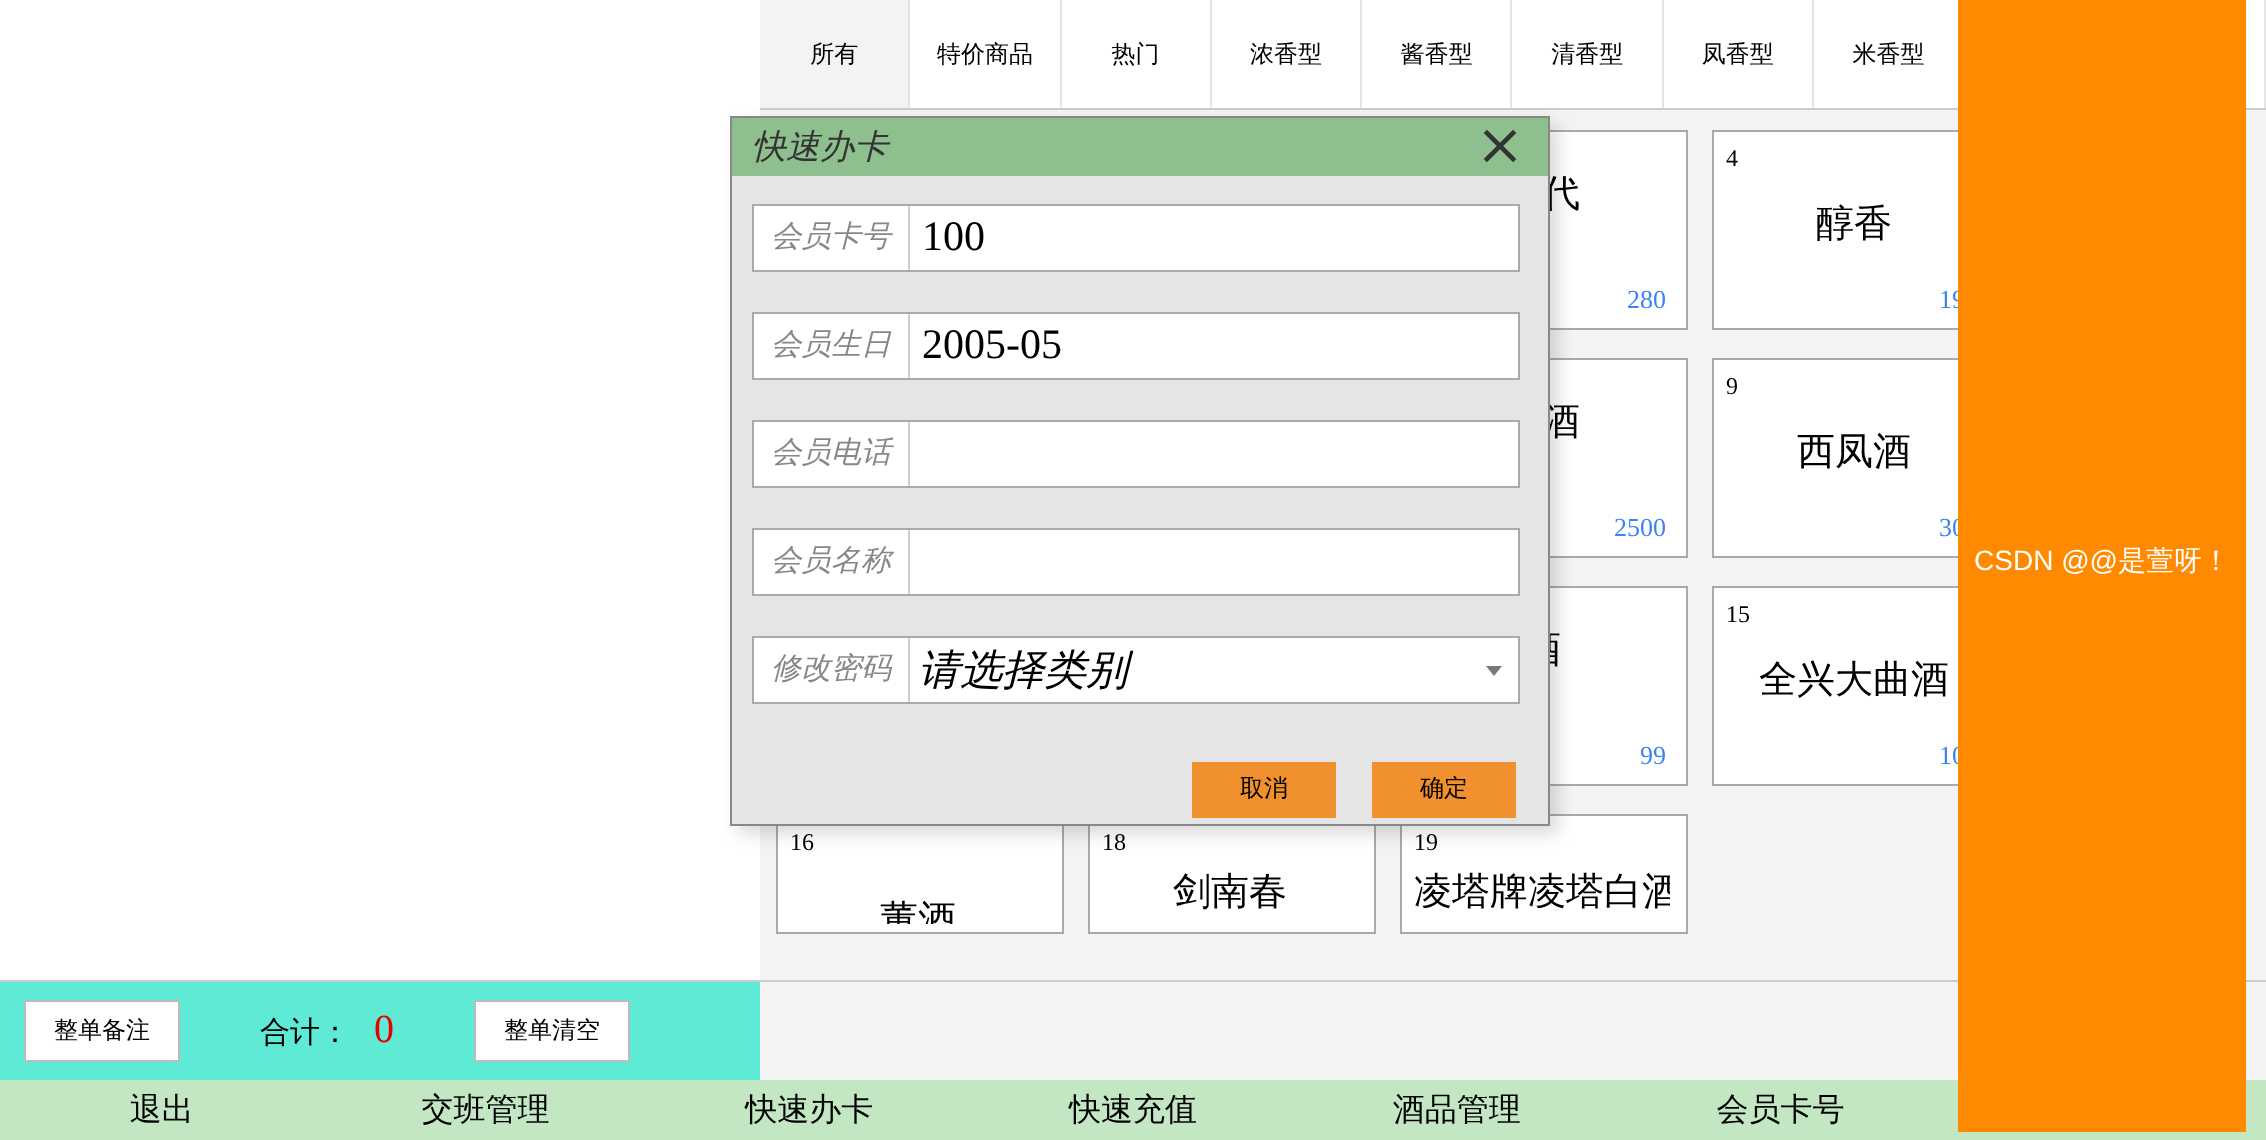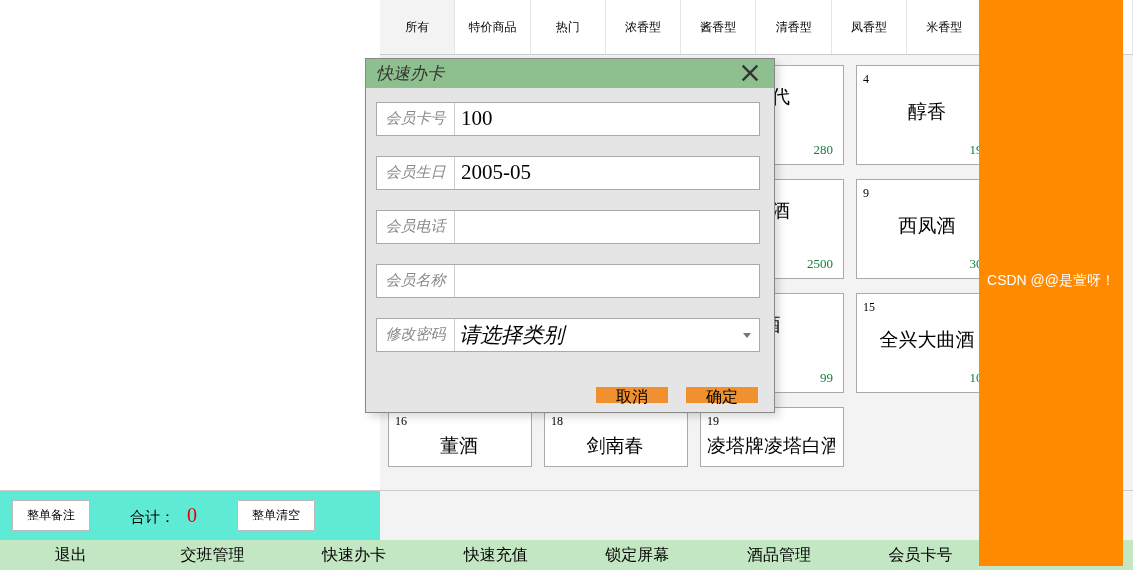--- a/index.html
+++ b/index.html
@@ -36,21 +36,21 @@
   padding: 6px 8px 4px 6px;
   display: flex; flex-direction: column;
 }
 .card-no { font-size: 12px; color: #000; }
 .card-name {
   font-size: 19px; color: #000; text-align: center;
   margin-top: 12px;
   white-space: nowrap; overflow: hidden;
 }
 .card-price {
-  font-size: 13px; color: #15803d;
+  font-size: 13px; color: #3b82f6;
   position: absolute; right: 10px; bottom: 6px;
 }
 .summary-bar {
   height: 50px; display: flex; align-items: center;
   border-top: 1px solid #ccc; background: #5eead4;
 }
 .summary-left { width: 380px; display: flex; align-items: center; gap: 40px; padding-left: 12px; }
 .btn-white {
   background: #fff; border: 1px solid #bbb;
   font-size: 12px; padding: 6px 14px; cursor: pointer;
@@ -128,21 +128,21 @@
   border-right: 4px solid transparent;
   border-top: 5px solid #777;
   pointer-events: none;
 }
 .modal-footer {
   height: 46px; display: flex; justify-content: flex-end; align-items: center;
   gap: 18px; padding-right: 16px;
 }
 .btn-orange {
   background: #f0902e; border: none; color: #000;
-  font-size: 16px; width: 72px; height: 16px; cursor: pointer;
+  font-size: 12px; width: 72px; height: 28px; cursor: pointer;
   font-family: inherit;
 }
 </style>
 </head>
 <body>
 
 <div class="top-area">
   <div class="left-blank-top"></div>
   <div class="tabs" id="tabs">
       <div class="tab active">所有</div>
@@ -217,21 +217,21 @@
         </div>
         <div class="card">
           <div class="card-no">15</div>
           <div class="card-name">全兴大曲酒</div>
           <div class="card-price">100</div>
         </div>
       </div>
       <div class="cards-row" style="margin-bottom: 0px;">
         <div class="card" style="height: 60px;">
           <div class="card-no">16</div>
-          <div class="card-name" style="margin-top: 4px; font-family: Liberation Serif, serif;">董酒</div>
+          <div class="card-name" style="margin-top: 18px; font-family: Liberation Serif, serif;">董酒</div>
           <div class="card-price"></div>
         </div>
         <div class="card" style="height: 60px;">
           <div class="card-no">18</div>
           <div class="card-name" style="margin-top: 4px;">剑南春</div>
           <div class="card-price"></div>
         </div>
         <div class="card" style="height: 60px;">
           <div class="card-no">19</div>
           <div class="card-name" style="margin-top: 4px;">凌塔牌凌塔白酒</div>
@@ -251,21 +251,20 @@
     <button class="btn-white">整单清空</button>
   </div>
   <div class="summary-right-gap"></div>
 </div>
 
 <div class="bottom-bar" id="bottom">
     <div class="bot-btn">退出</div>
     <div class="bot-btn">交班管理</div>
     <div class="bot-btn">快速办卡</div>
     <div class="bot-btn">快速充值</div>
-    <div class="bot-btn">锁定屏幕</div>
     <div class="bot-btn">酒品管理</div>
     <div class="bot-btn">会员卡号</div>
     <div class="bot-btn">修改密码</div>
   </div>
 
 <div class="watermark">CSDN @@是萱呀！</div>
 
 <div class="modal">
   <div class="modal-header">
     <span>快速办卡</span>

